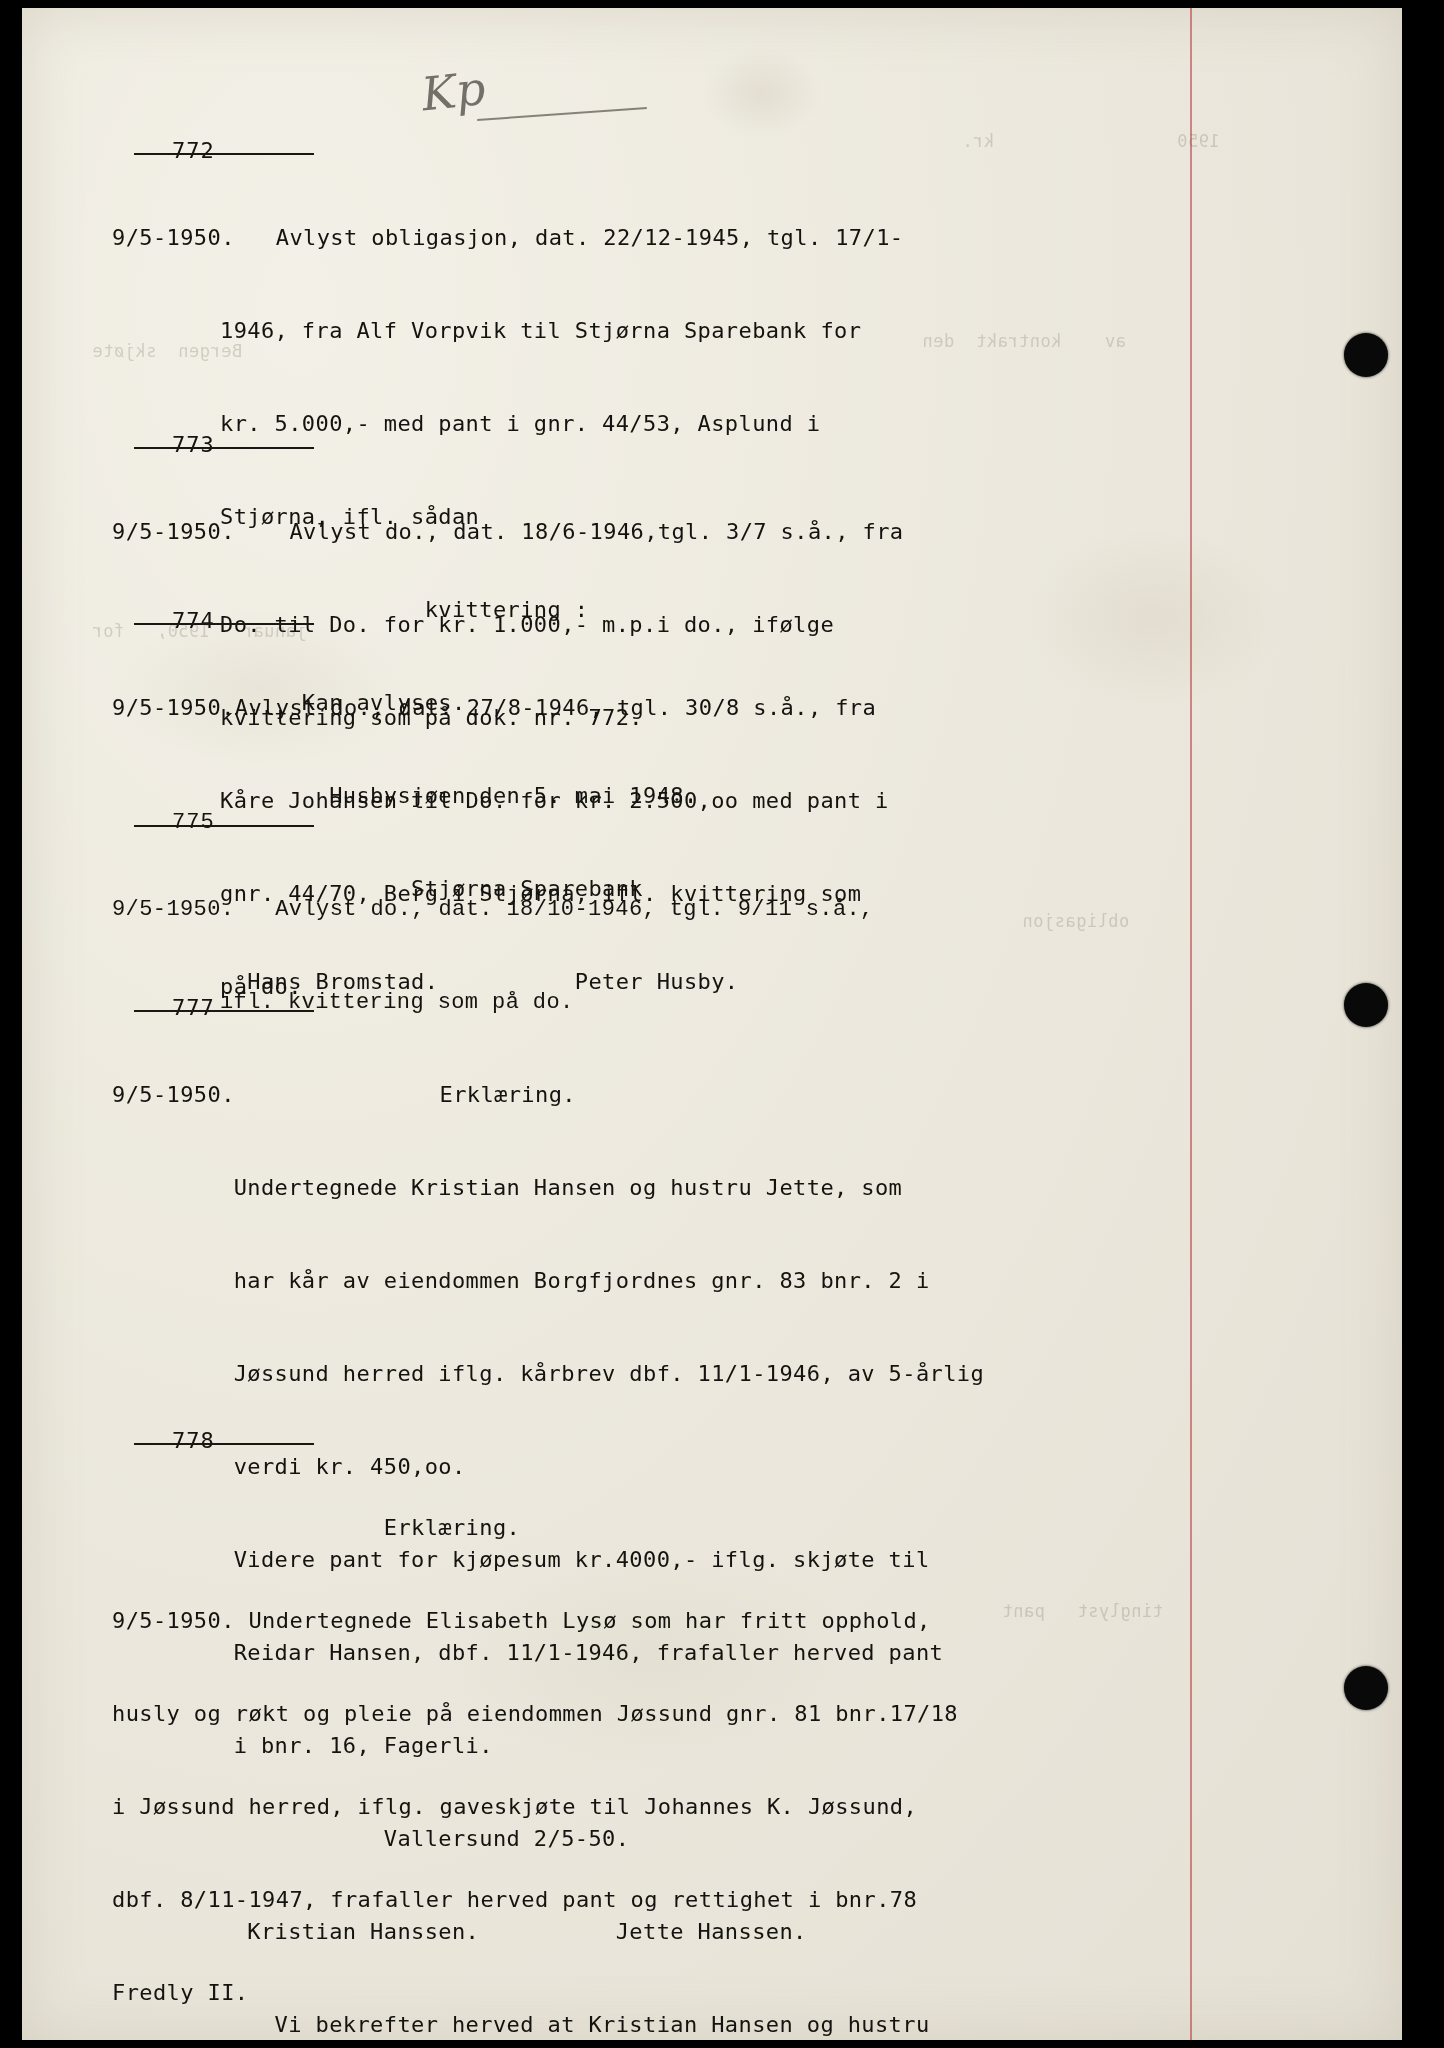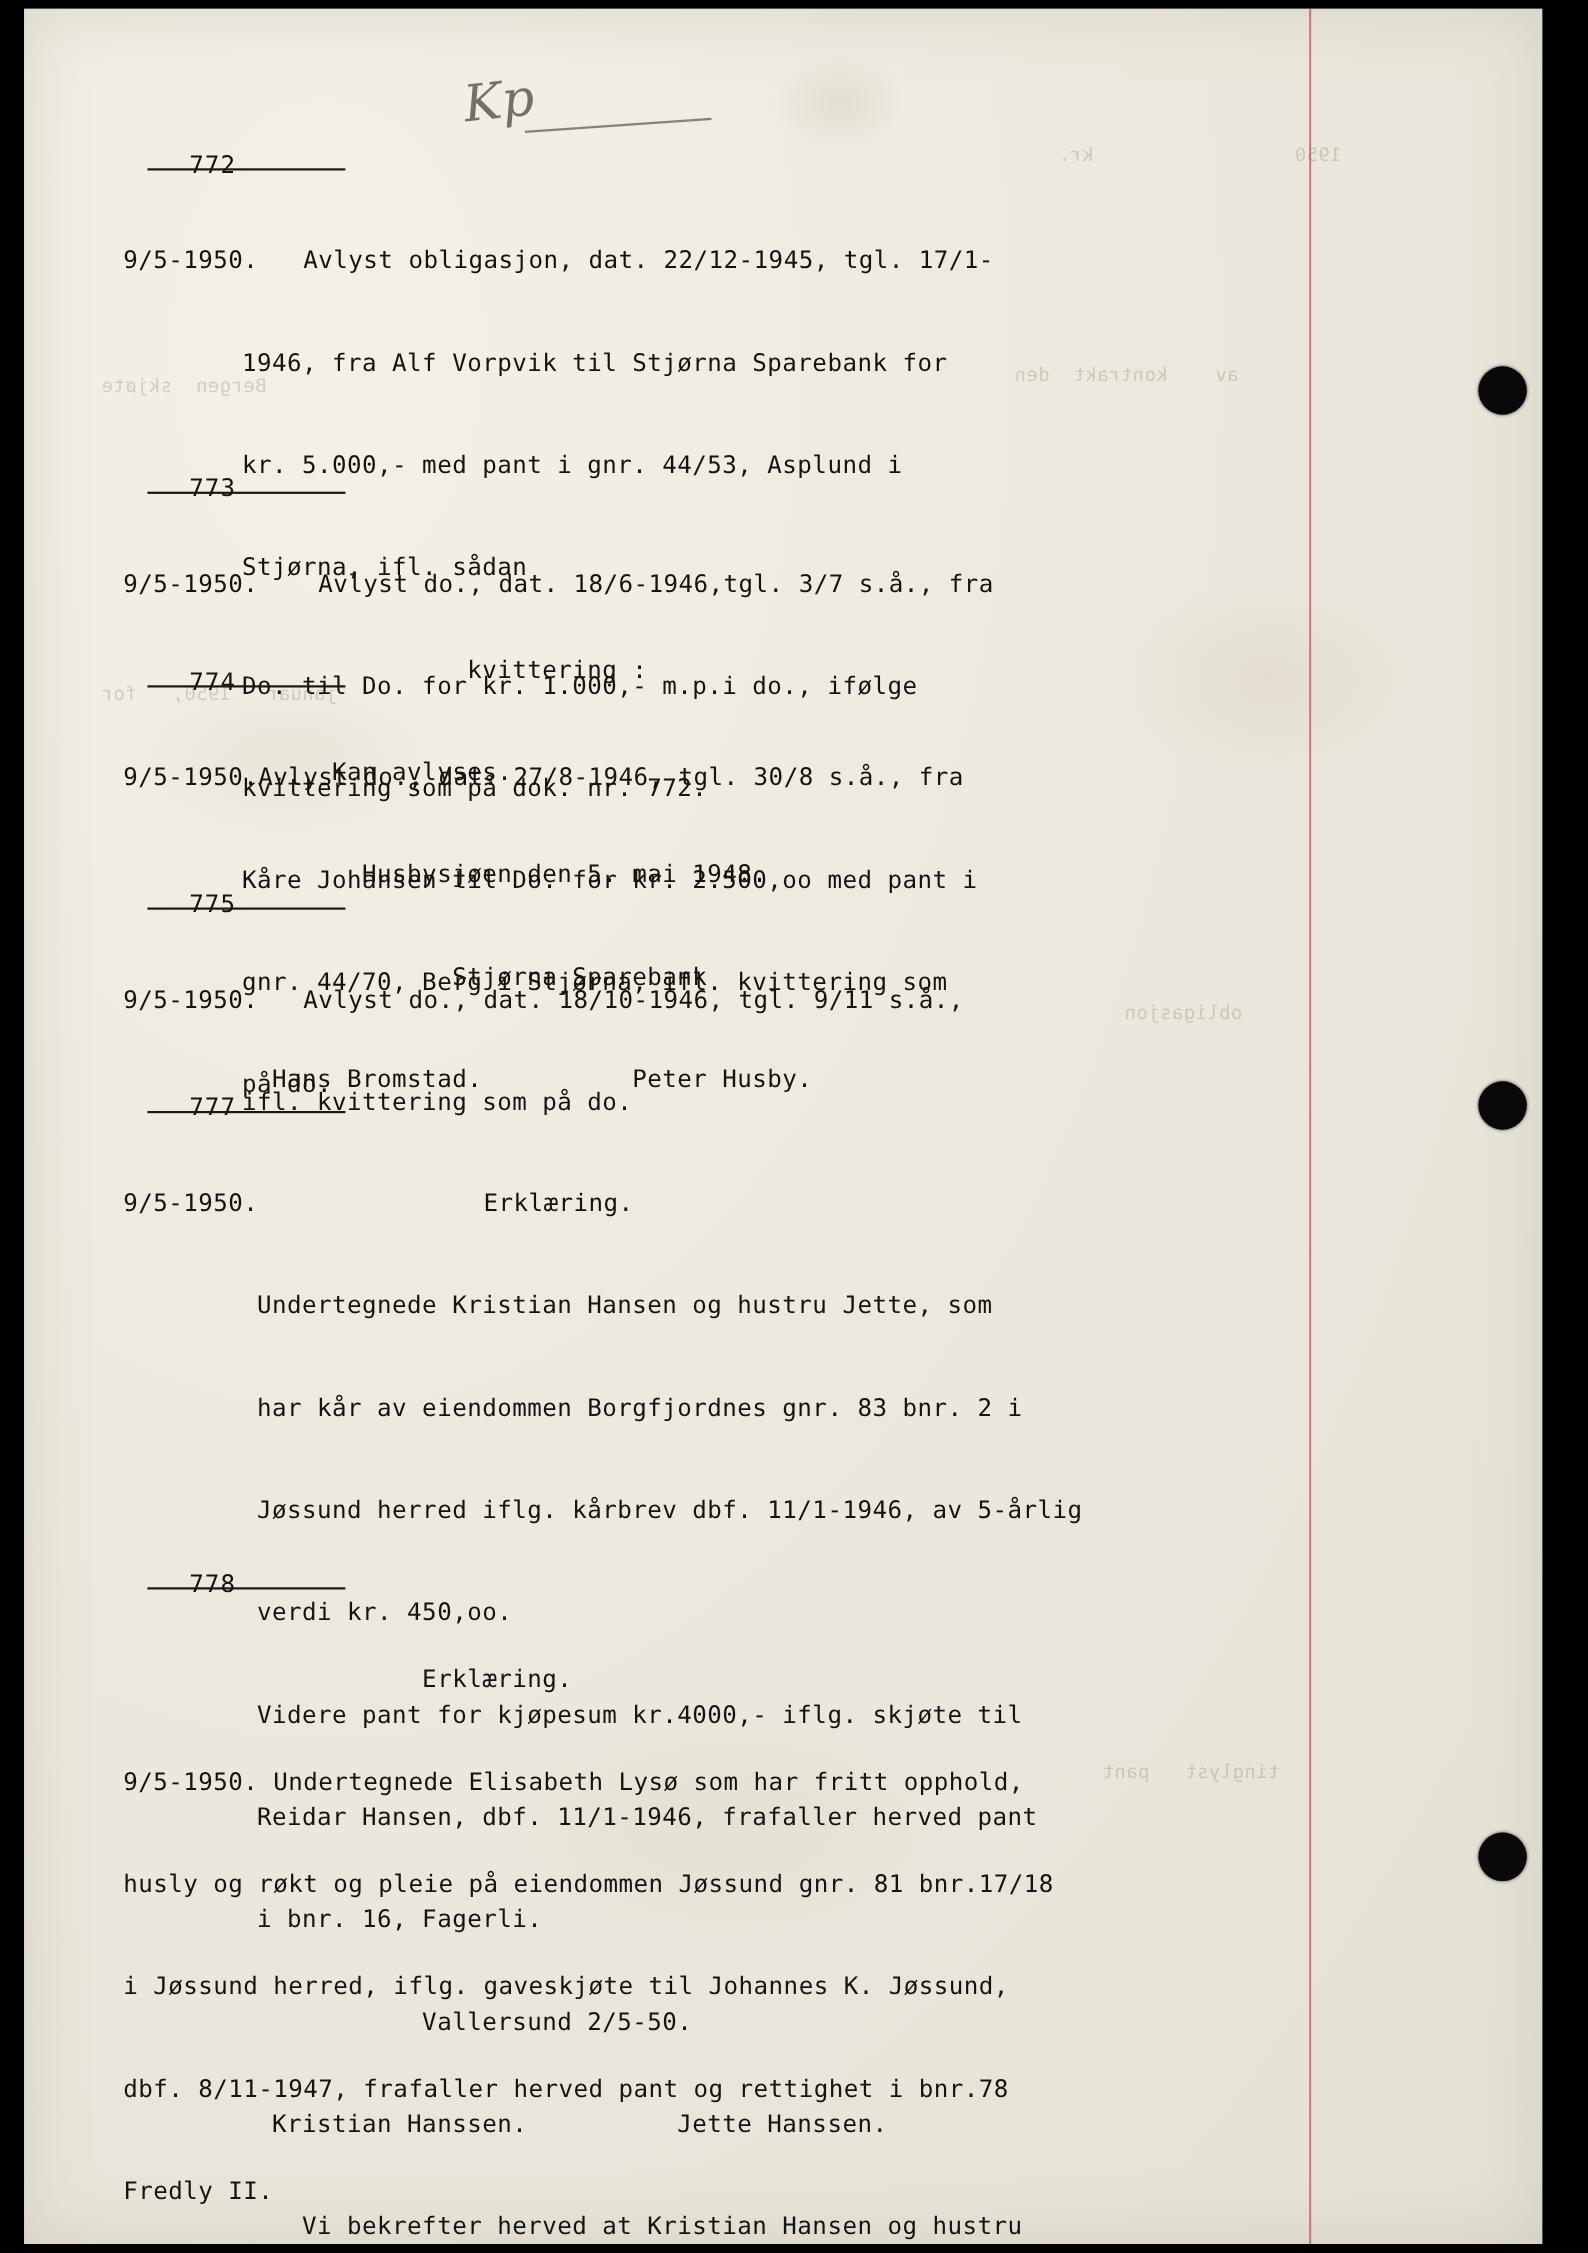--- a/index.html
+++ b/index.html
@@ -146,21 +146,21 @@
     padding-left: 108px;
   }
   .body-none { padding-left: 0; }
 
   .line { white-space: pre; display: block; }
 
   
   #e772 { top: 118px; }
   #e773 { top: 412px; }
   #e774 { top: 588px; }
-  #e775 { top: 790px; }
+  #e775 { top: 790px; font-family: Liberation Mono, monospace; }
   #e777 { top: 975px; }
   #e778 { top: 1408px; }
 </style>
 </head>
 <body>
 
 <div class="page">
   <div class="paper">
 
     <div class="stain s1"></div>

